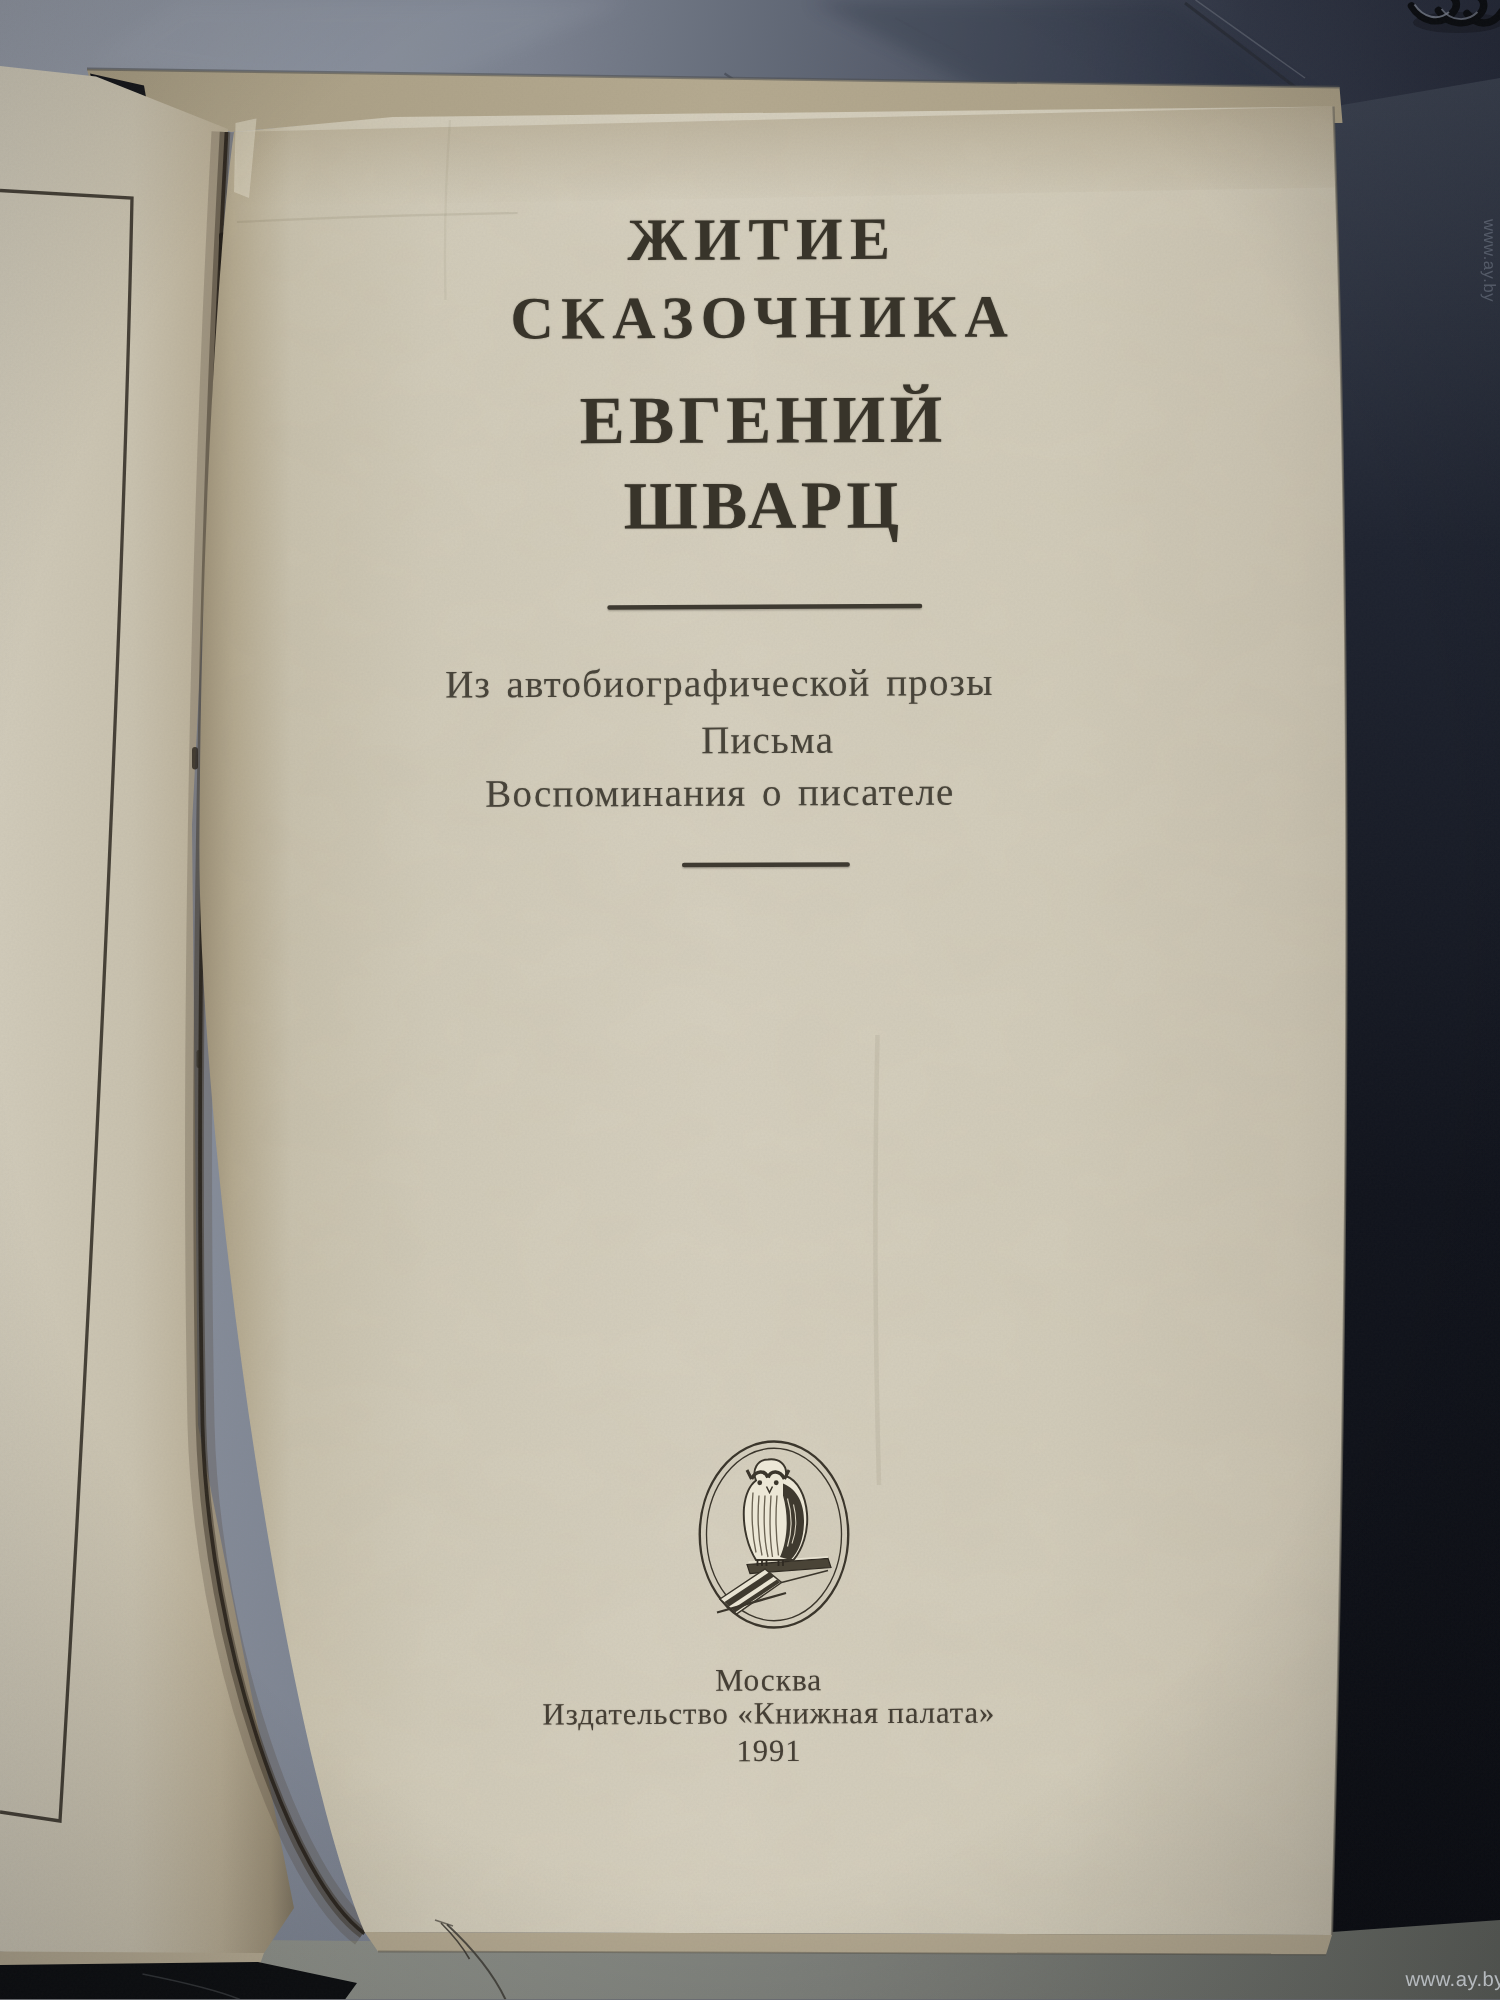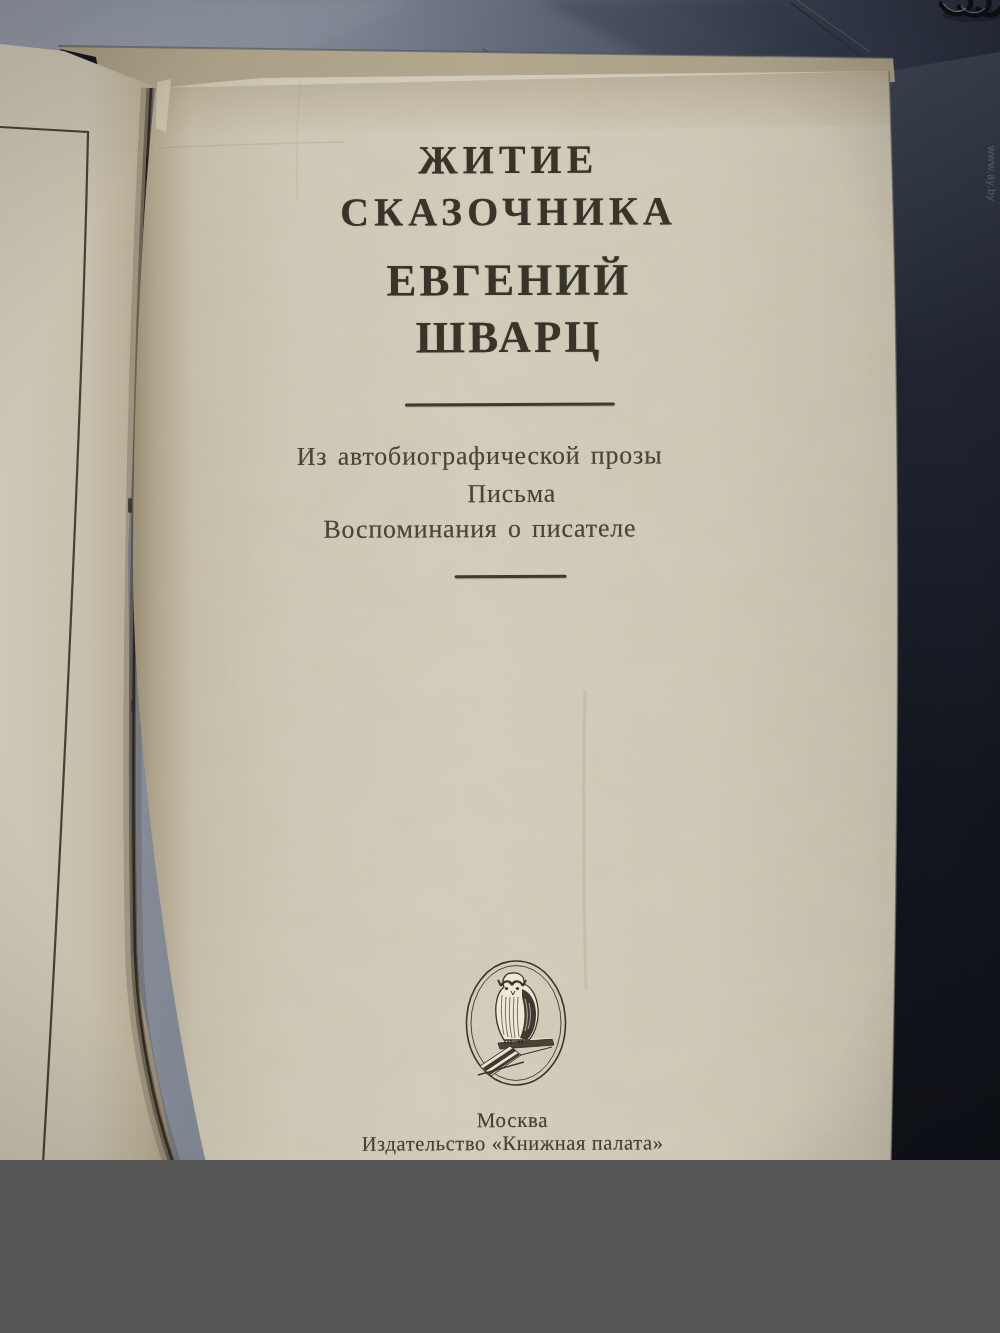--- a/index.html
+++ b/index.html
@@ -1,17 +1,17 @@
 <!DOCTYPE html>
 <html><head>
 <meta charset="utf-8">
 <style>
   html,body{margin:0;padding:0;background:#555;}
   .scene{
-    position:relative;width:1000px;height:1160px;overflow:hidden;
+    position:relative;width:1000px;height:1333px;overflow:hidden;
     font-family:"Liberation Serif","DejaVu Serif",serif;
     background:#868c98;
   }
   .backdrop{position:absolute;left:0;top:0;}
   .content{
     position:absolute;left:138px;top:0;width:745px;height:1333px;
     transform:rotate(-0.25deg);pointer-events:none;
   }
   .t{position:absolute;width:100%;text-align:center;white-space:nowrap;}
   .book-title{

